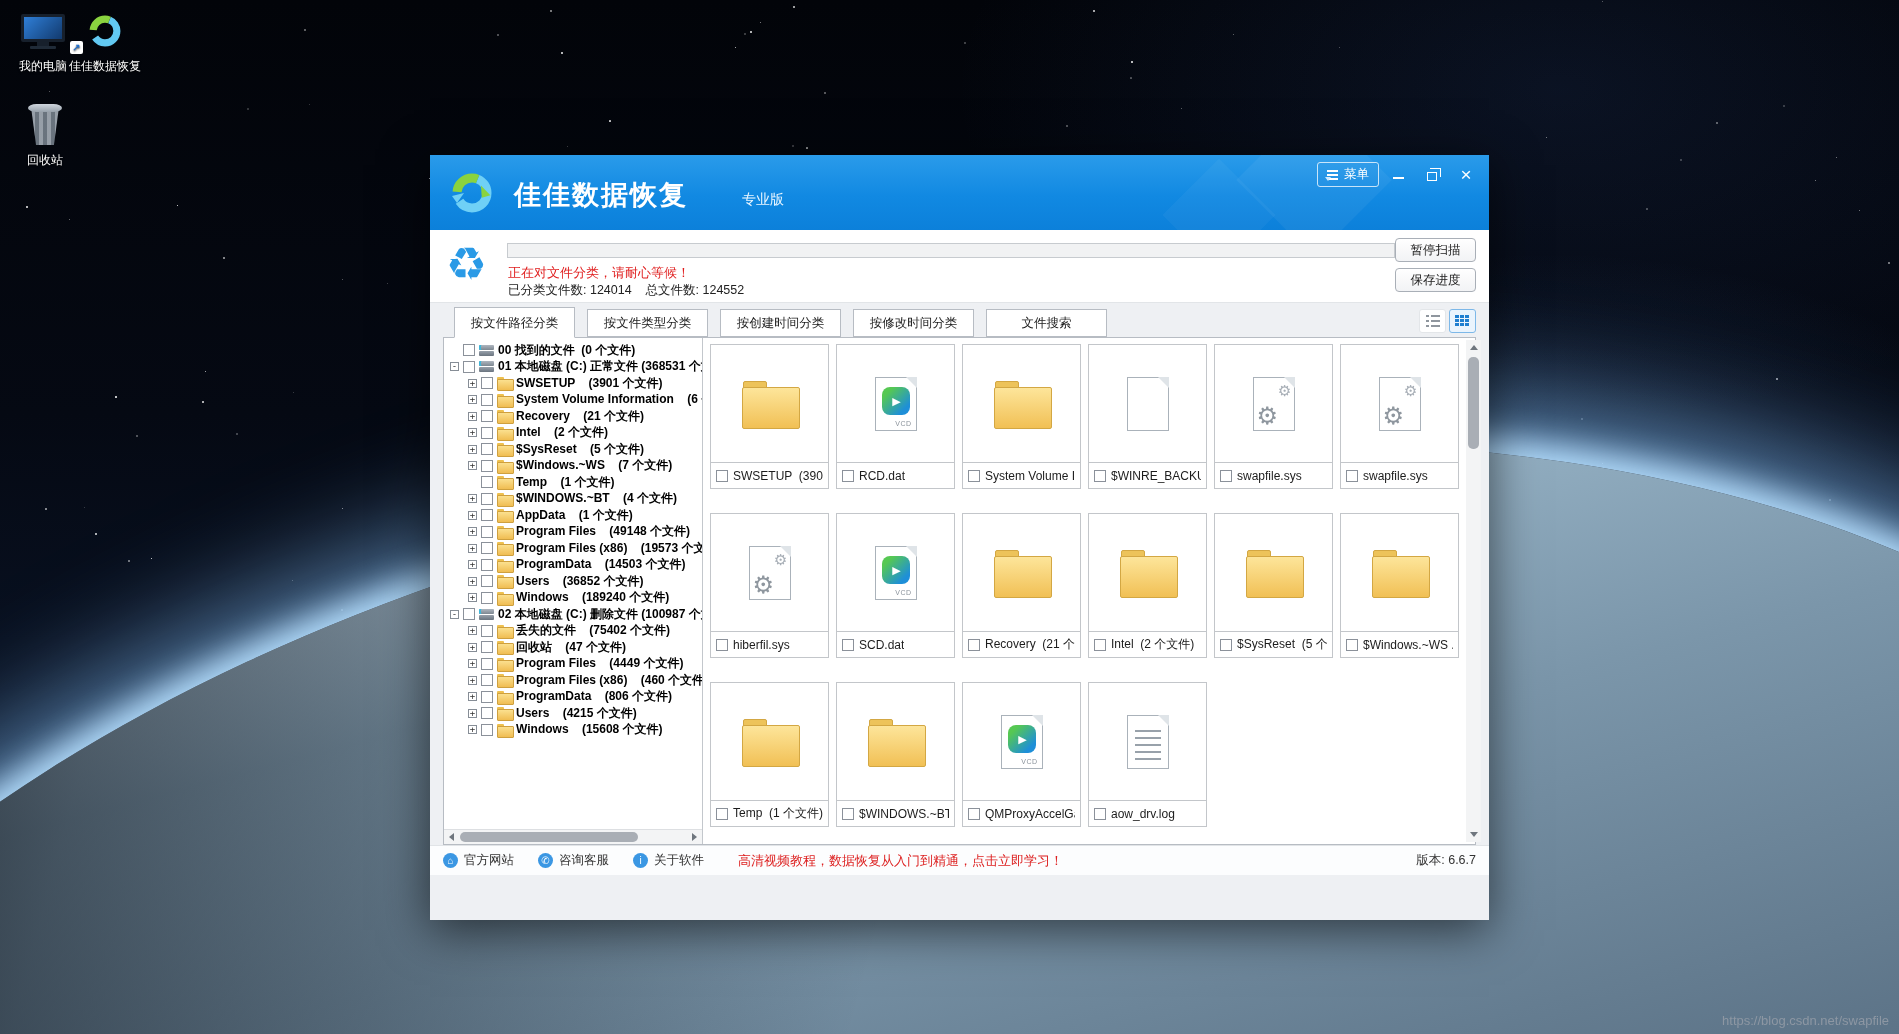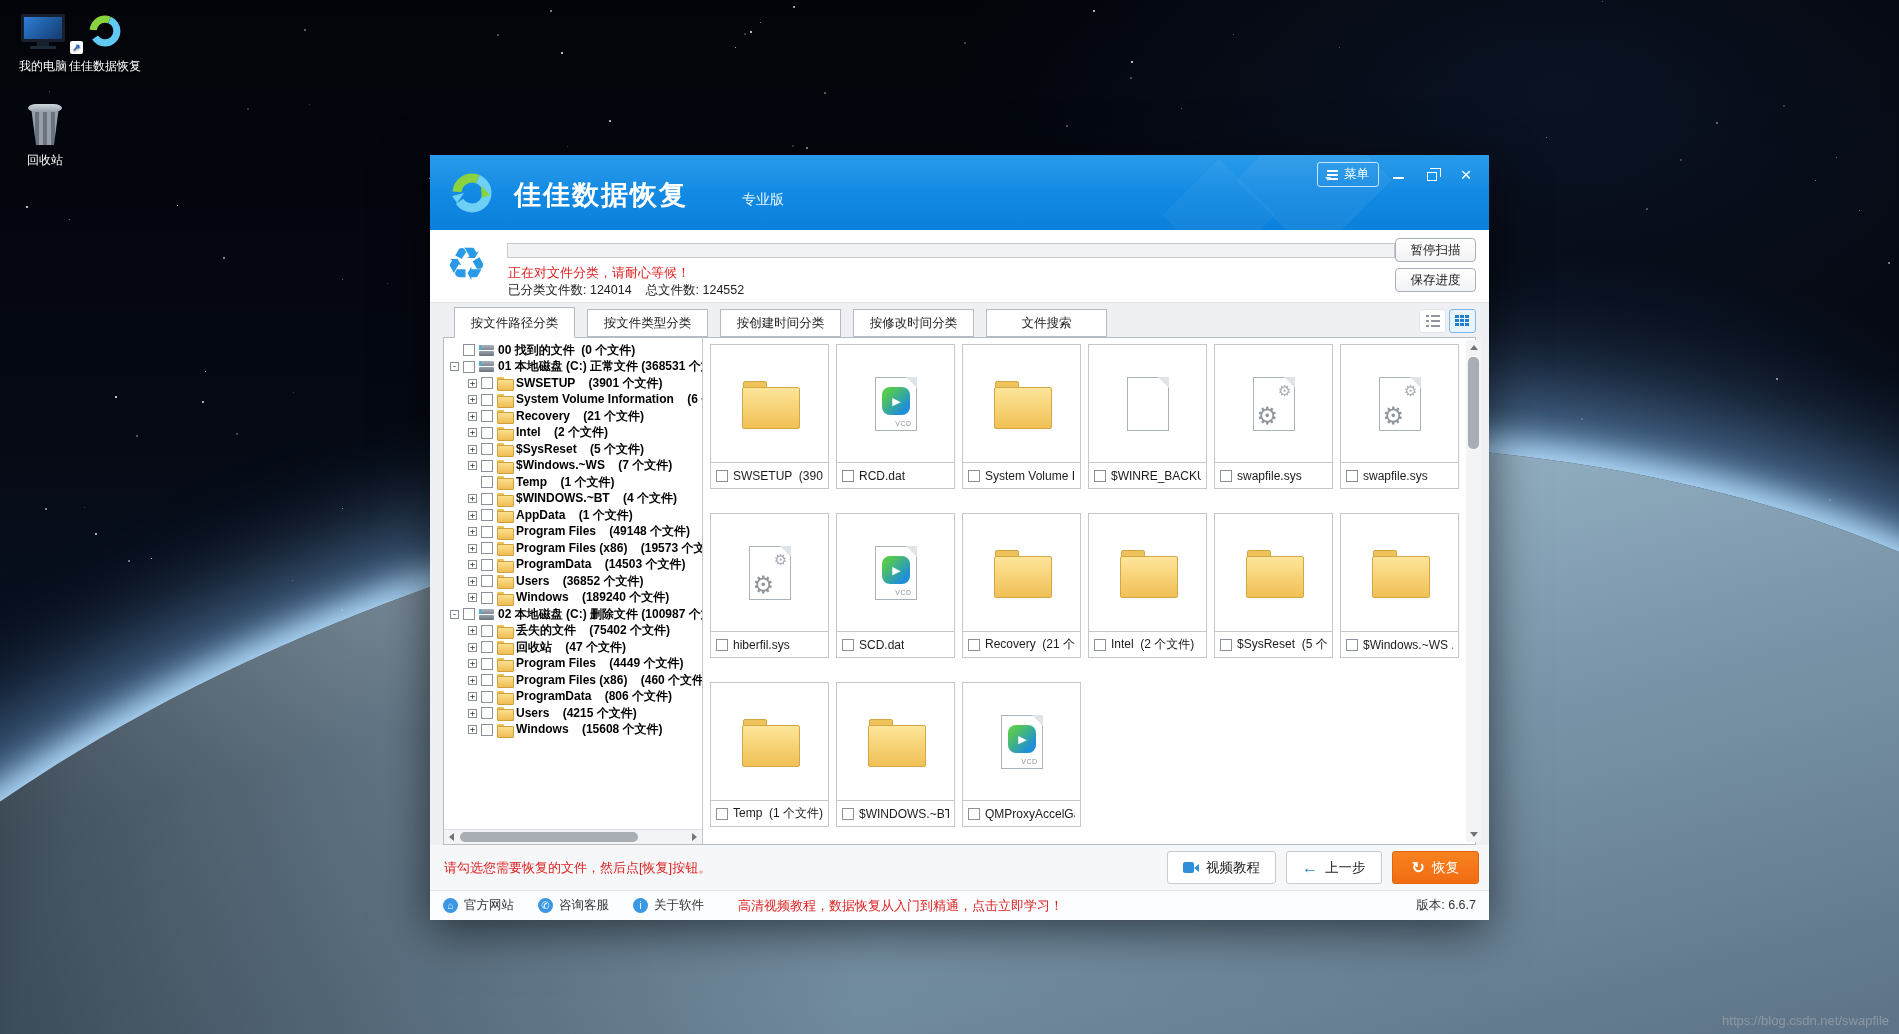--- a/index.html
+++ b/index.html
@@ -720,48 +720,44 @@
               <div class="g-page">
                 <span class="g-play">▶</span>
                 <span class="g-vcd">VCD</span>
               </div>
             </div>
             <div class="tile-lb">
               <span class="cb"></span>
               <span class="flbl">QMProxyAccelGa...</span>
             </div>
           </div>
+          <div class="tile">
+            <div class="tile-ic">
+              <div class="g-page">
+                <div class="g-doc-lines"></div>
+              </div>
+            </div>
+            <div class="tile-lb">
+              <span class="cb"></span>
+              <span class="flbl">aow_drv.log</span>
+            </div>
+          </div>
         </div>
       <div class="vscroll">
         <div class="vs-btn up">
             <span class="arr-u"></span>
           </div>
         <div class="vs-thumb"></div>
         <div class="vs-btn down">
             <span class="arr-d"></span>
           </div>
       </div>
     </div>
   </div>
 
-  <div class="actionbar">
-    <div class="hint">请勾选您需要恢复的文件，然后点[恢复]按钮。</div>
-    <button class="abtn">
-      <span class="cam"></span>
-      <span>视频教程</span>
-    </button>
-    <button class="abtn">
-      <span class="prev-ic">←</span>
-      <span>上一步</span>
-    </button>
-    <button class="abtn recover">
-      <span class="rec-ic">↻</span>
-      <span>恢复</span>
-    </button>
-  </div>
 
   <div class="statusbar">
     <span class="flink">
       <span class="bubble">⌂</span>
       <span>官方网站</span>
     </span>
     <span class="flink">
       <span class="bubble">✆</span>
       <span>咨询客服</span>
     </span>

